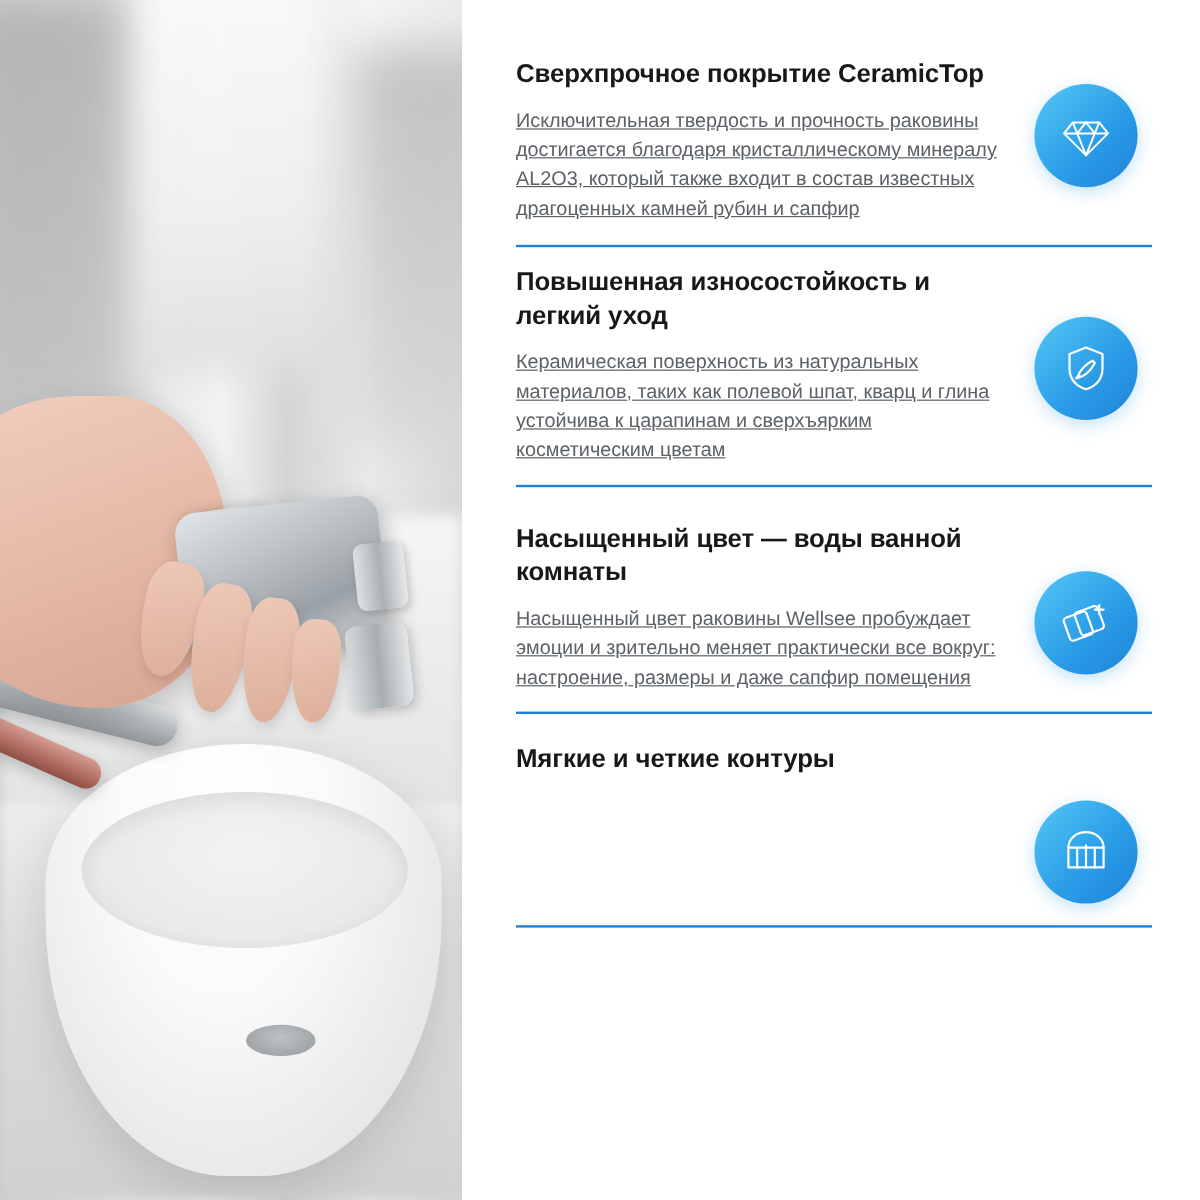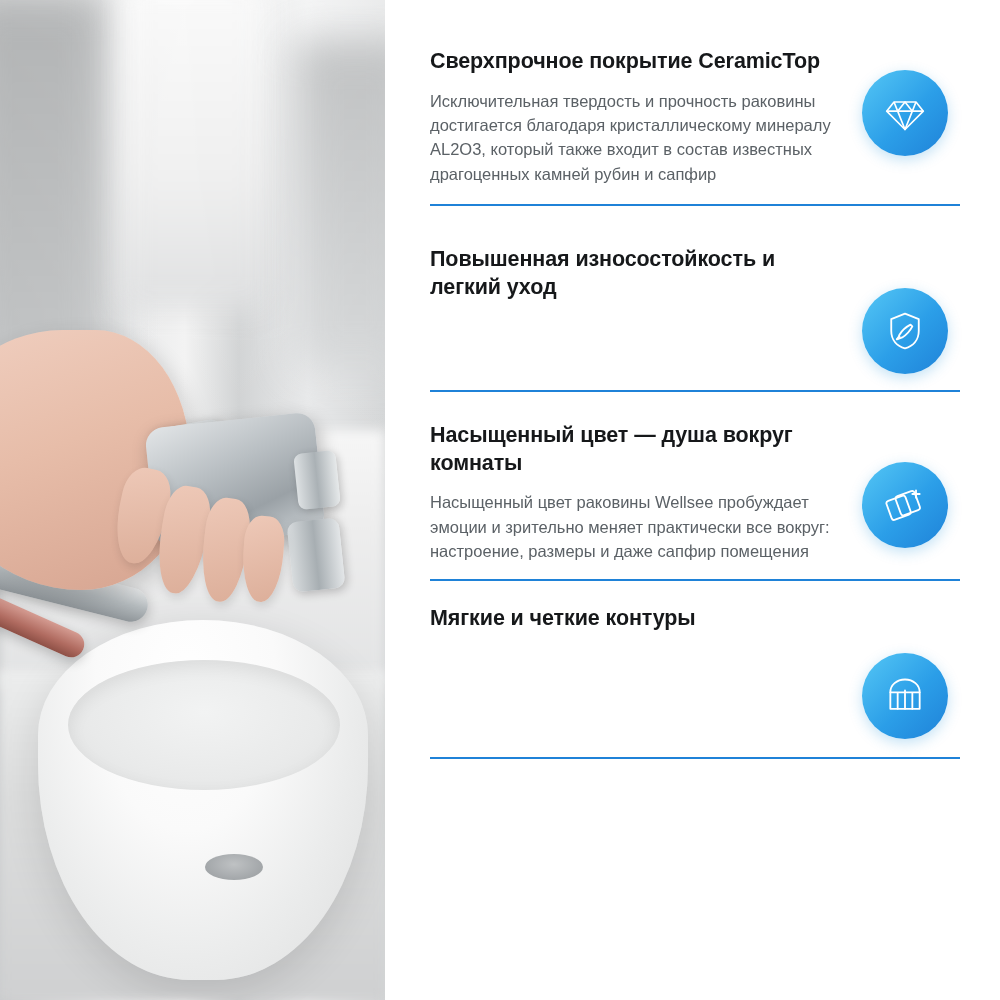--- a/index.html
+++ b/index.html
@@ -186,20 +186,21 @@
     line-height: 1.28;
     font-weight: bold;
     color: #16181a;
     letter-spacing: -0.1px;
     margin-bottom: 13px;
   }
   .feature p {
     font-size: 16.5px;
     line-height: 1.48;
     color: #5b6166;
+    text-decoration: underline;
   }
   .icon-wrap {
     width: 86px; height: 86px;
     flex: 0 0 86px;
     border-radius: 50%;
     background: linear-gradient(135deg, #55c7f5 0%, #2b9ee8 55%, #1f82d8 100%);
     display: flex; align-items: center; justify-content: center;
     margin-left: 22px;
     box-shadow: 0 4px 14px rgba(40,150,220,0.28);
   }
@@ -208,21 +209,21 @@
     height: 2px;
     background: #1f82d8;
     margin: 0 40px 0 45px;
   }
 
   
   .f1 { padding-top: 48px; border-radius: 17px; }
   .f1 .icon-wrap { margin-top: 22px; }
   .f1 .divider-wrap { padding-top: 18px; }
 
-  .f2 { padding-top: 16px; margin-top: 24px; }
+  .f2 { padding-top: 16px; }
   .f2 .icon-wrap { margin-top: 42px; }
   .f2 .divider-wrap { padding-top: 16px; }
 
   .f3 { padding-top: 30px; }
   .f3 .icon-wrap { margin-top: 40px; }
   .f3 .divider-wrap { padding-top: 16px; }
 
   .f4 { padding-top: 24px; }
   .f4 .icon-wrap { margin-top: 48px; }
   .f4 .divider-wrap { padding-top: 18px; }
@@ -274,38 +275,39 @@
       </div>
       <div class="divider-wrap">
         <div class="divider"></div>
       </div>
     </div>
 
     <div class="feature f2">
       <div class="feature-inner">
         <div class="feature-text">
           <h2>Повышенная износостойкость и легкий уход</h2>
+          <p>Керамическая поверхность из натуральных материалов, таких как полевой шпат, кварц и глина устойчива к царапинам и сверхъярким косметическим цветам</p>
         </div>
         <div class="icon-wrap">
           <svg viewBox="0 0 48 48" fill="none" stroke="#ffffff" stroke-width="2" stroke-linejoin="round" stroke-linecap="round">
             <path d="M24 5l15 6v13c0 10-6.5 16.5-15 19-8.5-2.5-15-9-15-19V11z"></path>
             <path d="M30 17c-4 2-9 6-12 11l-2 5 5-2c5-3 9-8 11-12z"></path>
             <path d="M18 30l-3 3"></path>
           </svg>
         </div>
       </div>
       <div class="divider-wrap">
         <div class="divider"></div>
       </div>
     </div>
 
     <div class="feature f3">
       <div class="feature-inner">
         <div class="feature-text">
-          <h2>Насыщенный цвет — душа вокруг комнаты</h2>
+          <h2>Насыщенный цвет — воды ванной комнаты</h2>
           <p>Насыщенный цвет раковины Wellsee пробуждает эмоции и зрительно меняет практически все вокруг: настроение, размеры и даже сапфир помещения</p>
         </div>
         <div class="icon-wrap">
           <svg viewBox="0 0 48 48" fill="none" stroke="#ffffff" stroke-width="2" stroke-linejoin="round" stroke-linecap="round">
             <rect x="6" y="16" width="22" height="22" rx="3" transform="rotate(-20 17 27)"></rect>
             <rect x="16" y="11" width="22" height="22" rx="3" transform="rotate(-20 27 22)"></rect>
             <path d="M36 8v8M32 12h8"></path>
           </svg>
         </div>
       </div>

